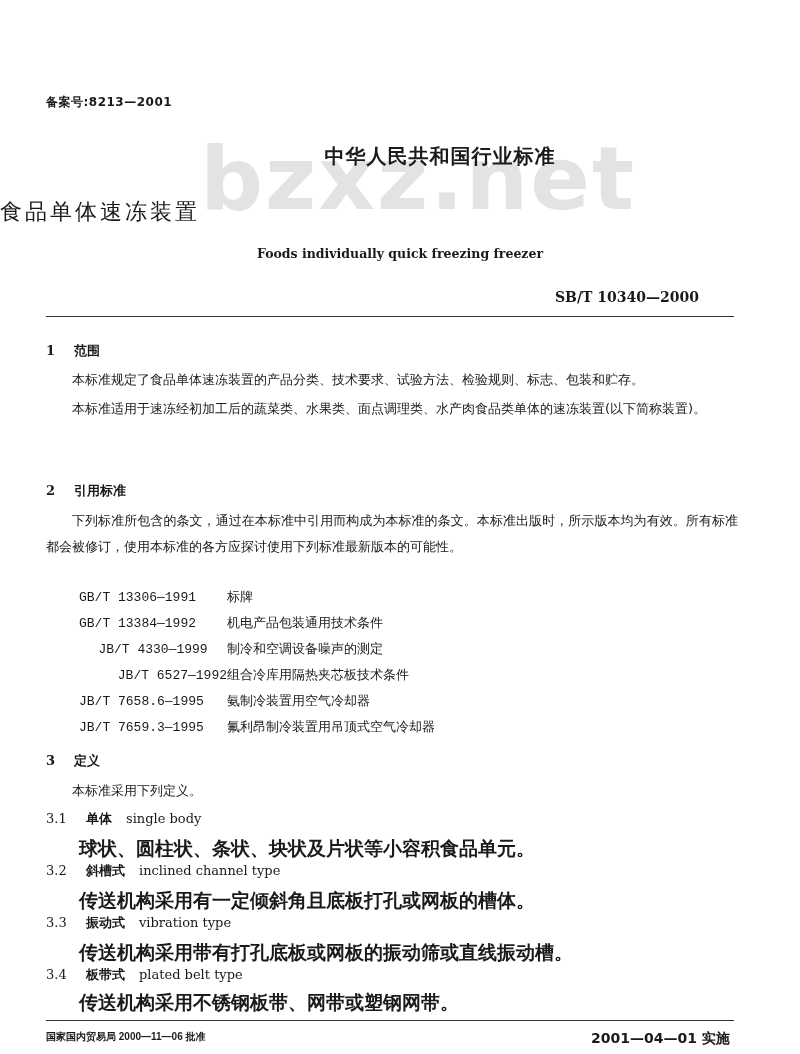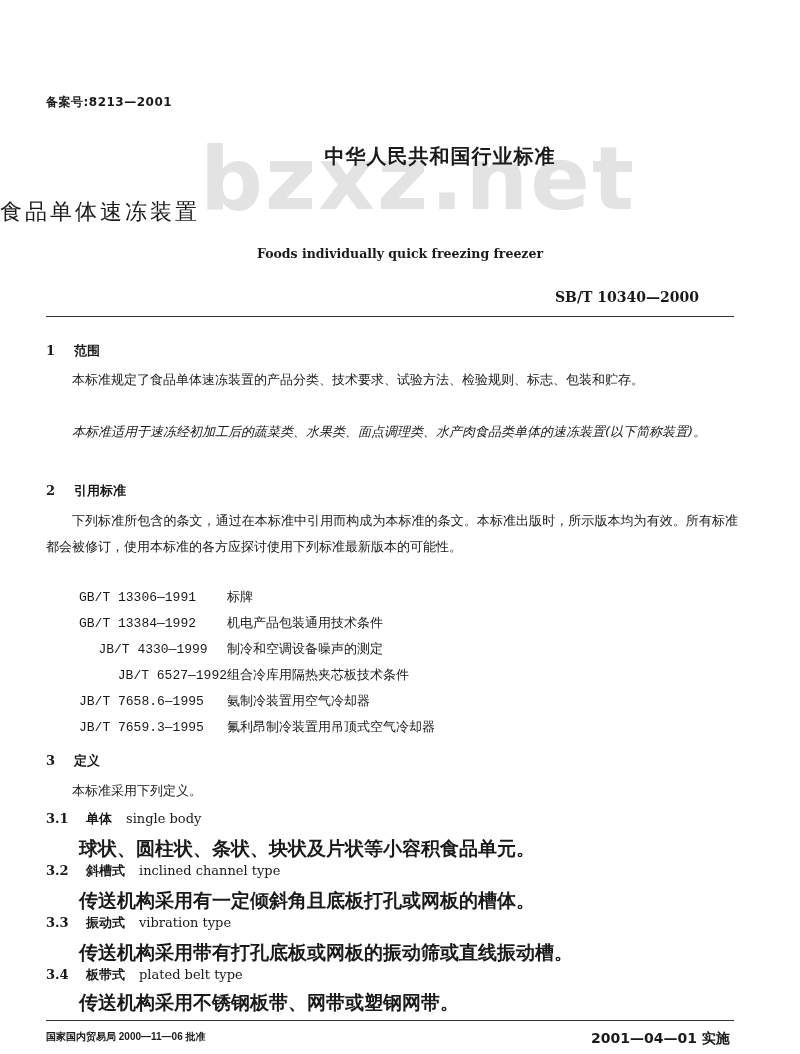--- a/index.html
+++ b/index.html
@@ -12,21 +12,21 @@
     .title-cn { left: 0; width: 800px; top: 197px; font-size: 22px; font-weight: normal; font-family: "DejaVu Sans", sans-serif; letter-spacing: 3px; }
     .title-en { left: 0; width: 800px; top: 238px; text-align: center; font-size: 12.5px; font-weight: bold; font-family: "DejaVu Serif", serif; margin-top: 8px; }
     .std-no { left: 555px; top: 289px; font-size: 14px; font-weight: bold; font-family: "DejaVu Serif", serif; }
     .rule { left: 46px; width: 688px; height: 1px; background: #333; }
     .sec-head { left: 46px; font-size: 13px; font-weight: bold; font-family: "DejaVu Sans", sans-serif; }
     .sec-head .num { display: inline-block; width: 28px; font-family: "DejaVu Serif", serif; }
     .para { left: 46px; width: 692px; font-size: 13px; line-height: 26px; font-family: "DejaVu Sans", sans-serif; text-indent: 26px; text-align: justify; }
     .ref { left: 79px; font-size: 13px; font-family: "DejaVu Sans", sans-serif; }
     .ref .code { display: inline-block; width: 148px; font-family: Liberation Mono, monospace; }
     .def-head { left: 46px; font-size: 13px; font-family: "DejaVu Sans", sans-serif; }
-    .def-head .num { display: inline-block; width: 40px; font-family: "DejaVu Serif", serif; font-weight: bold; }
+    .def-head .num { display: inline-block; width: 40px; font-family: "DejaVu Serif", serif; }
     .def-head .term { display: inline-block; margin-right: 14px; font-weight: bold; }
     .def-head .en { font-family: "DejaVu Serif", serif; }
     .def-body { left: 79px; font-size: 19px; font-family: "DejaVu Sans", sans-serif; font-weight: bold; }
     .footer-left { left: 46px; top: 1030px; font-size: 10px; font-weight: bold; font-family: Liberation Sans, sans-serif; }
     .footer-right { left: 591px; top: 1030px; font-size: 14px; font-weight: bold; font-family: "DejaVu Sans", sans-serif; }
   </style>
 </head>
 <body>
 
 <div class="abs filing">备案号:8213—2001</div>
@@ -34,21 +34,21 @@
 <div class="abs natl">中华人民共和国行业标准</div>
 <div class="abs title-cn">食品单体速冻装置</div>
 <div class="abs title-en">Foods individually quick freezing freezer</div>
 <div class="abs std-no">SB/T 10340—2000</div>
 <div class="abs rule" style="top:316px;"></div>
 
 <div class="abs sec-head" style="top:342px;">
   <span class="num">1</span><span>范围</span>
 </div>
 <div class="abs para" style="top:367px;">本标准规定了食品单体速冻装置的产品分类、技术要求、试验方法、检验规则、标志、包装和贮存。</div>
-<div class="abs para" style="top:419px;font-style:italic;">本标准适用于速冻经初加工后的蔬菜类、水果类、面点调理类、水产肉食品类单体的速冻装置(以下简称装置)。</div>
+<div class="abs para" style="top:396px;">本标准适用于速冻经初加工后的蔬菜类、水果类、面点调理类、水产肉食品类单体的速冻装置(以下简称装置)。</div>
 
 <div class="abs sec-head" style="top:482px;">
   <span class="num">2</span><span>引用标准</span>
 </div>
 <div class="abs para" style="top:508px;">下列标准所包含的条文，通过在本标准中引用而构成为本标准的条文。本标准出版时，所示版本均为有效。所有标准都会被修订，使用本标准的各方应探讨使用下列标准最新版本的可能性。</div>
 
 <div class="abs ref" style="top:588px;"><span class="code">GB/T 13306—1991</span><span>标牌</span></div>
 <div class="abs ref" style="top:614px;"><span class="code">GB/T 13384—1992</span><span>机电产品包装通用技术条件</span></div>
 <div class="abs ref" style="top:640px;text-align:center;"><span class="code">JB/T 4330—1999</span><span>制冷和空调设备噪声的测定</span></div>
 <div class="abs ref" style="top:666px;text-align:right;"><span class="code">JB/T 6527—1992</span><span>组合冷库用隔热夹芯板技术条件</span></div>

